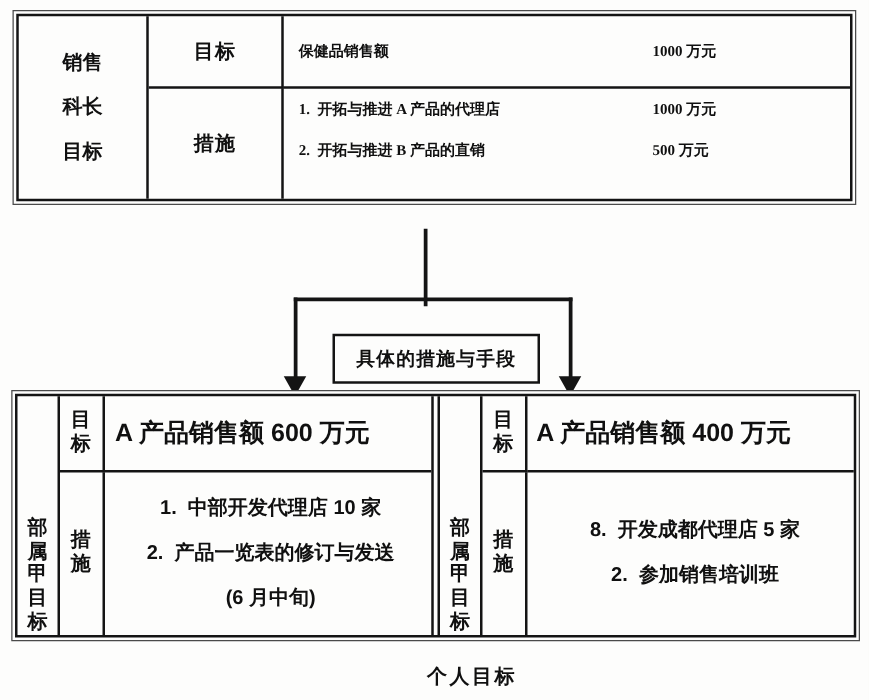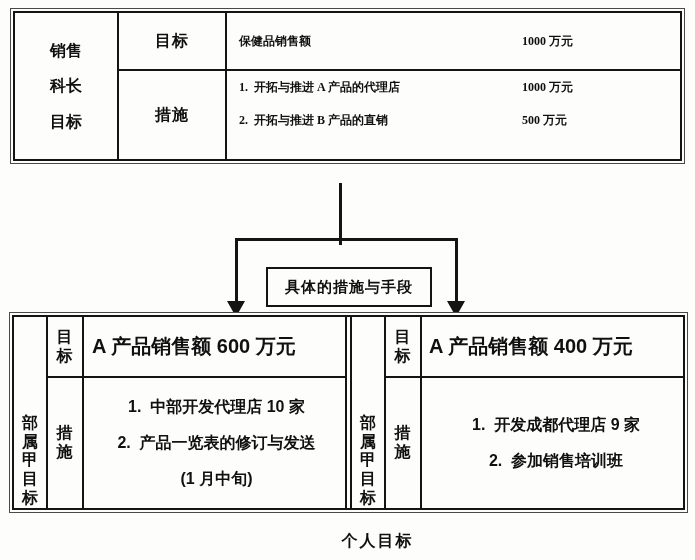--- a/index.html
+++ b/index.html
@@ -100,37 +100,37 @@
       <div class="cell hcell bR bB">
         <div class="vstack">目标</div>
       </div>
       <div class="cell g-c bB">A 产品销售额 600 万元</div>
       <div class="cell hcell bR">
         <div class="vstack">措施</div>
       </div>
       <div class="cell m-c">
         <div>1.  中部开发代理店 10 家</div>
         <div>2.  产品一览表的修订与发送</div>
-        <div>(1 月中旬)</div>
+        <div>(6 月中旬)</div>
       </div>
     </div>
 
     <div class="half half-b">
       <div class="cell s-label bR">
         <div class="vstack">部属甲目标</div>
       </div>
       <div class="cell hcell bR bB">
         <div class="vstack">目标</div>
       </div>
       <div class="cell g-c bB">A 产品销售额 400 万元</div>
       <div class="cell hcell bR">
         <div class="vstack">措施</div>
       </div>
       <div class="cell m-c">
-        <div>1.  开发成都代理店 9 家</div>
+        <div>8.  开发成都代理店 5 家</div>
         <div>2.  参加销售培训班</div>
       </div>
     </div>
 
   </div>
 </div>
 
 <div class="caption">个人目标</div>
 
 </body></html>

